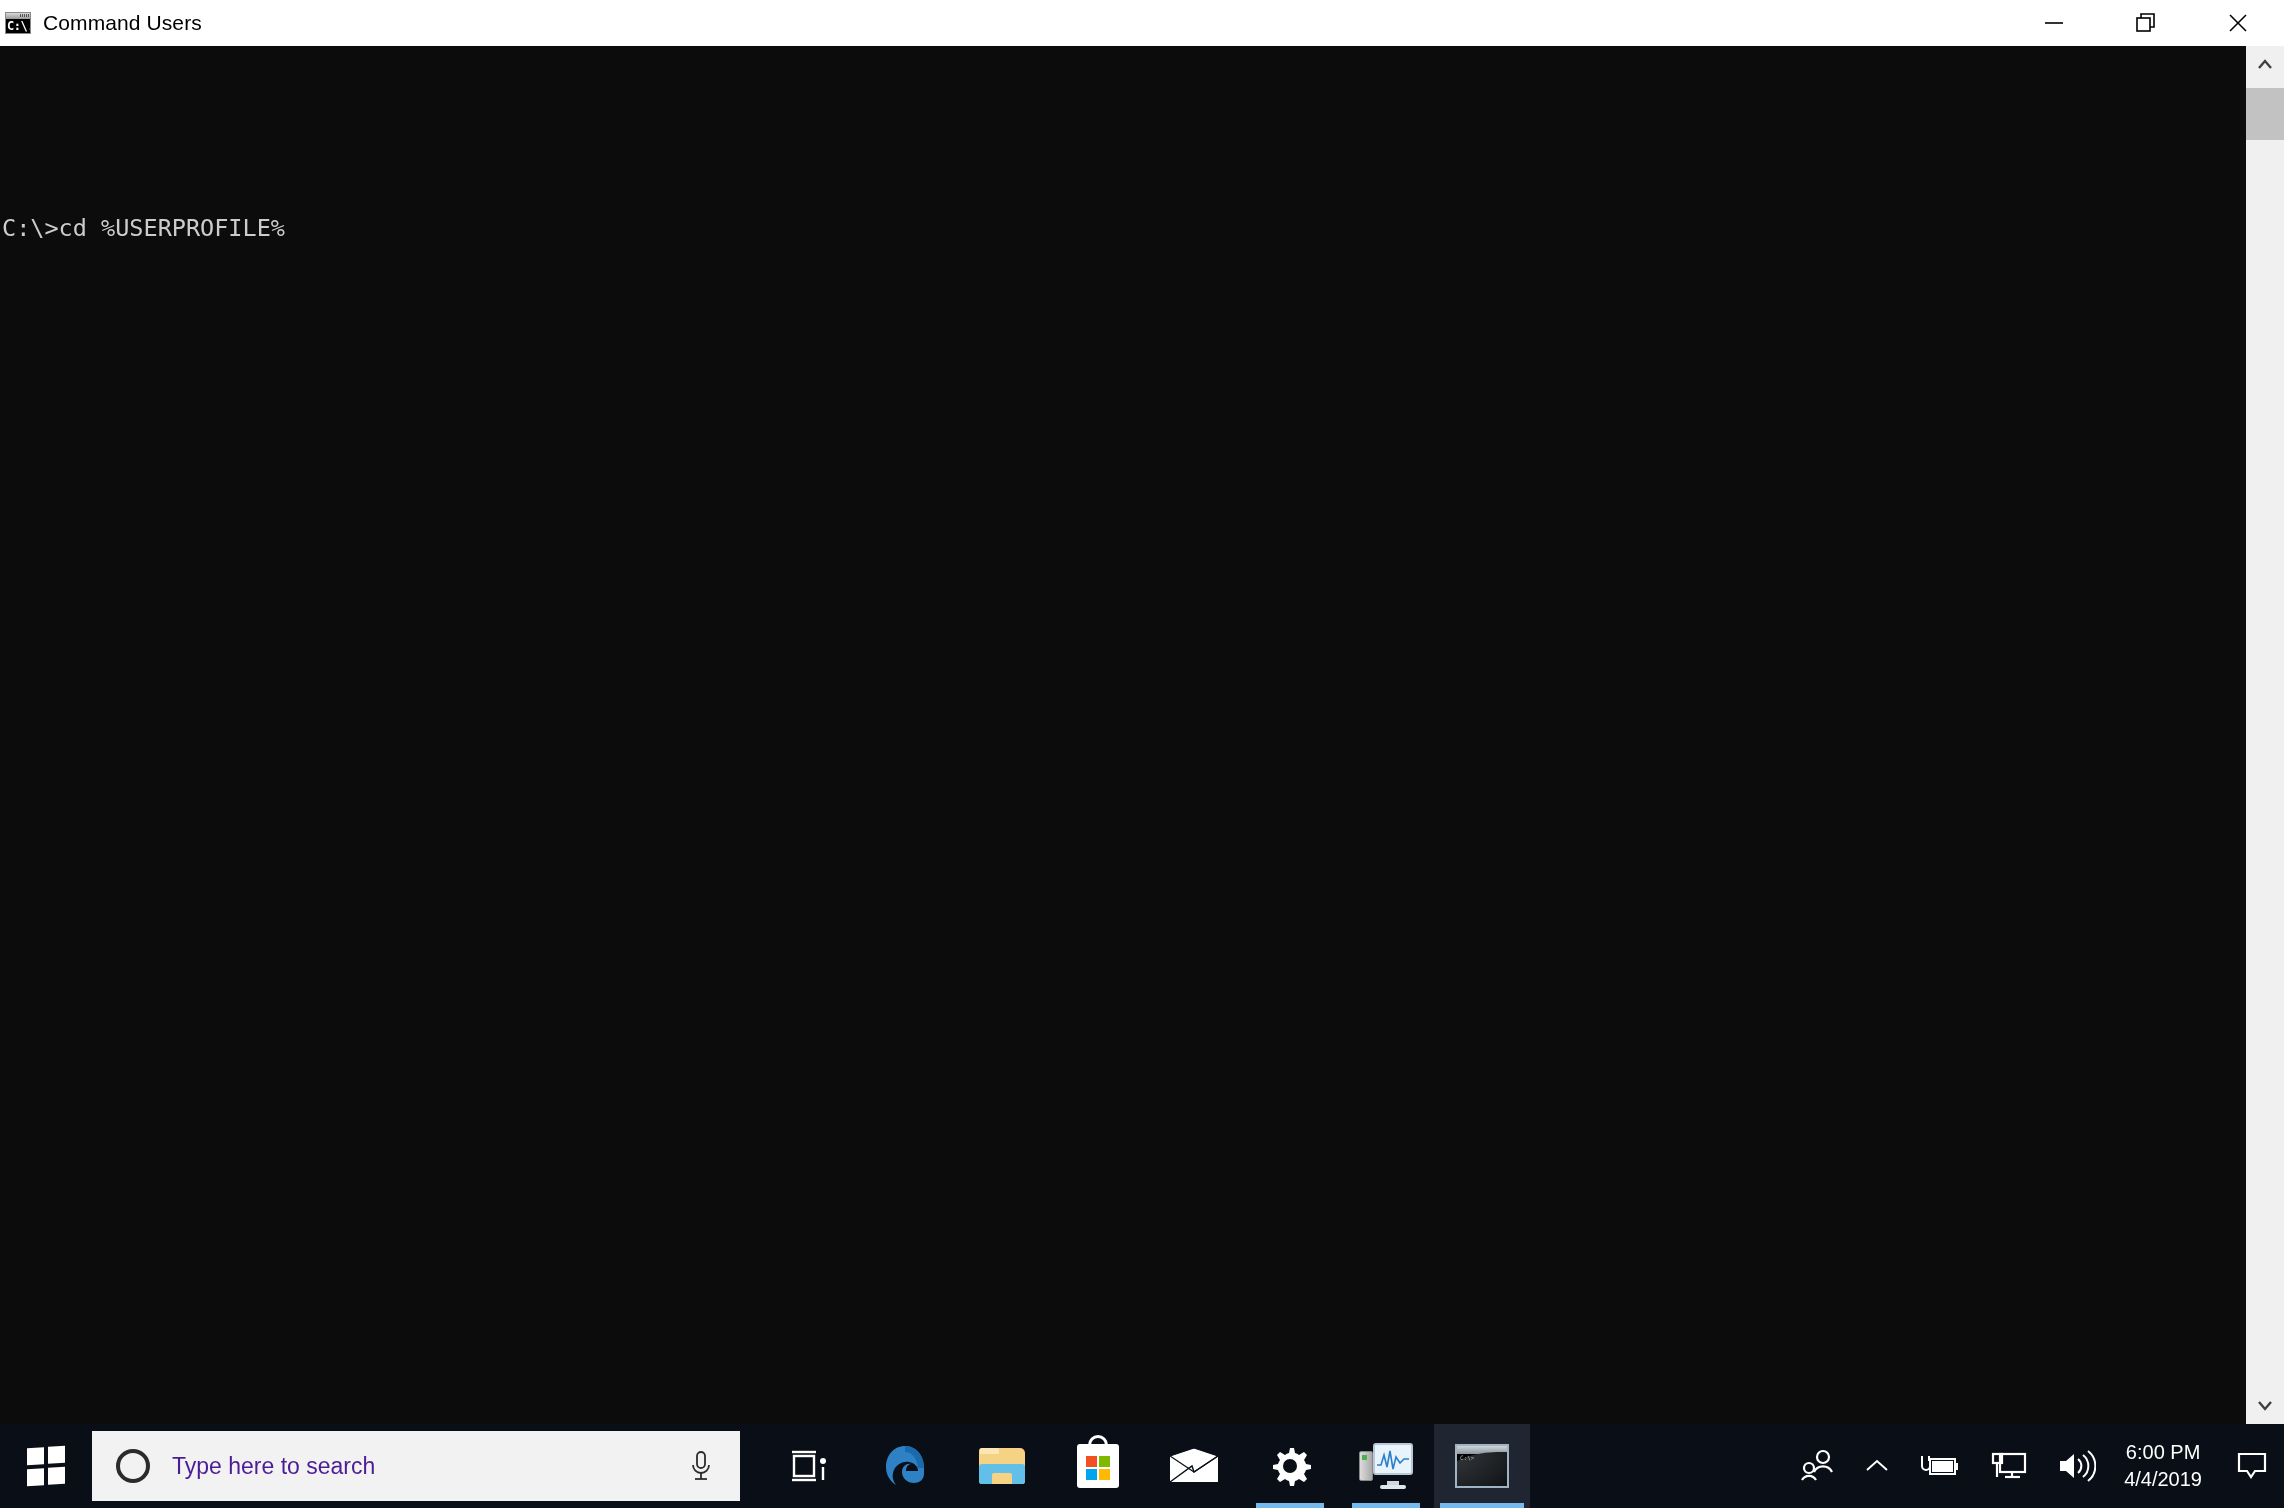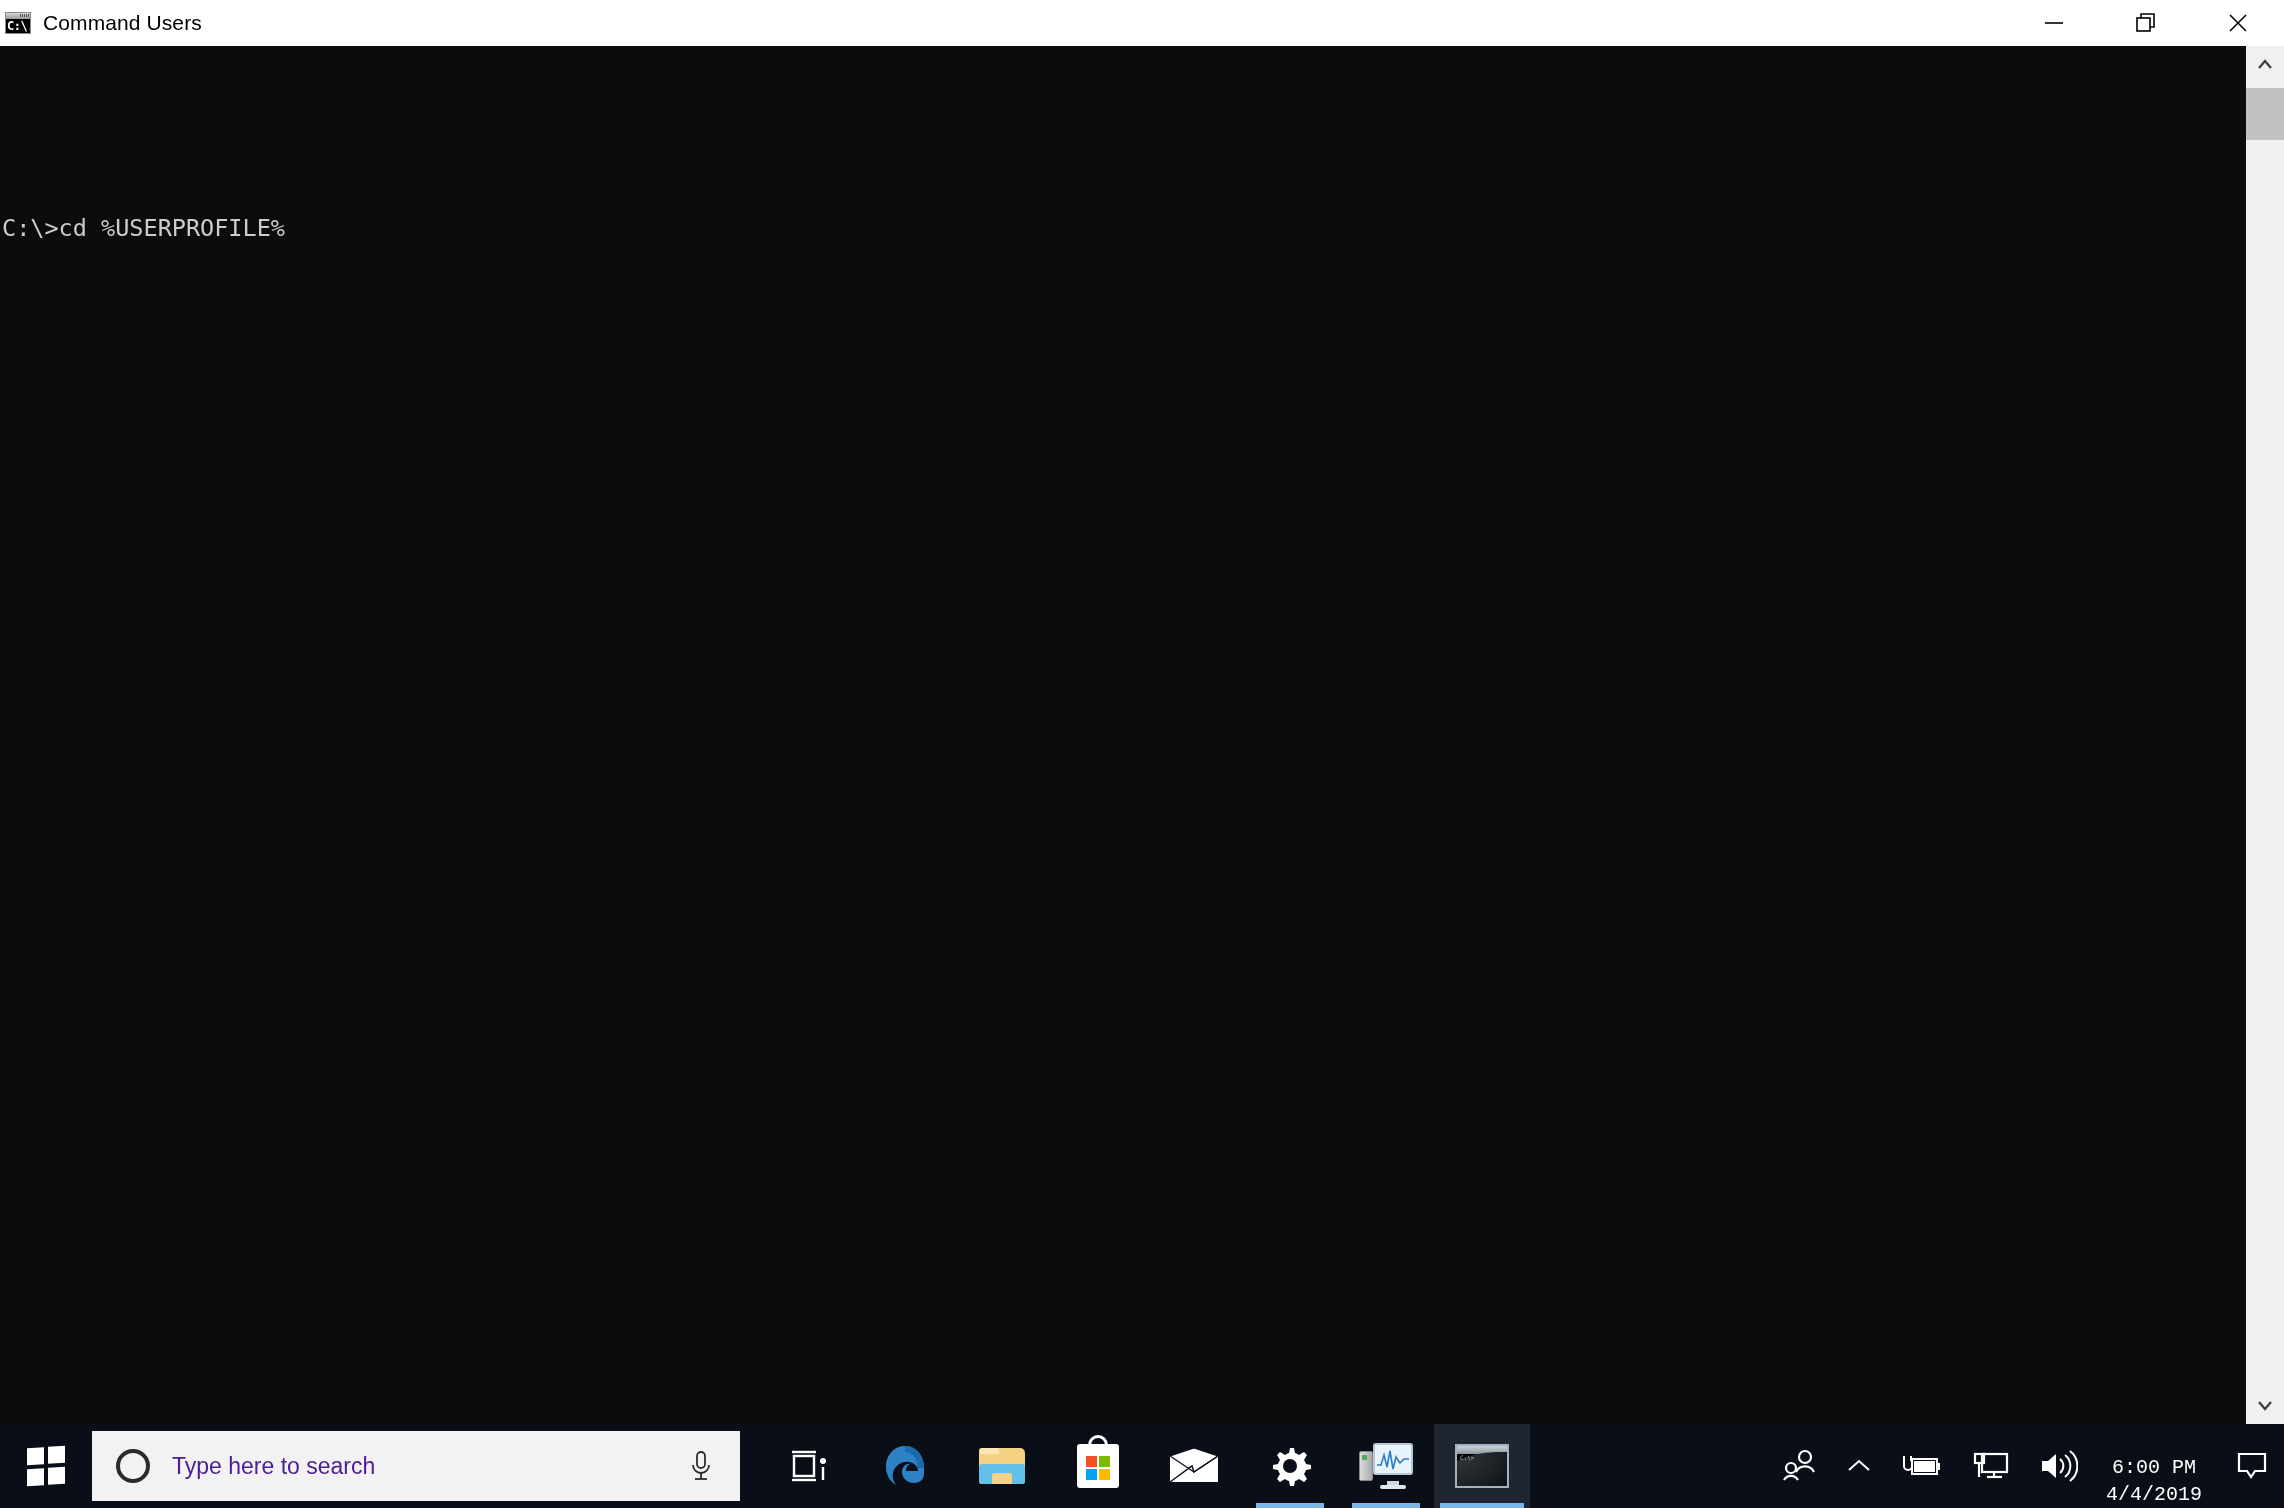--- a/index.html
+++ b/index.html
@@ -222,26 +222,26 @@
     display: flex;
     align-items: center;
     justify-content: center;
     padding: 0 14px;
   }
   #clock {
     height: 84px;
     display: flex;
     flex-direction: column;
     align-items: center;
-    justify-content: flex-end;
+    justify-content: center;
     padding: 0 18px 0 14px;
     color: #ffffff;
     font-size: 20px;
     line-height: 27px;
-    font-family: Liberation Mono, monospace;
+    font-family: Liberation Sans, sans-serif;
     white-space: nowrap;
   }
   #action-center {
     width: 64px; height: 84px;
     display: flex;
     align-items: center;
     justify-content: center;
   }
 
   

